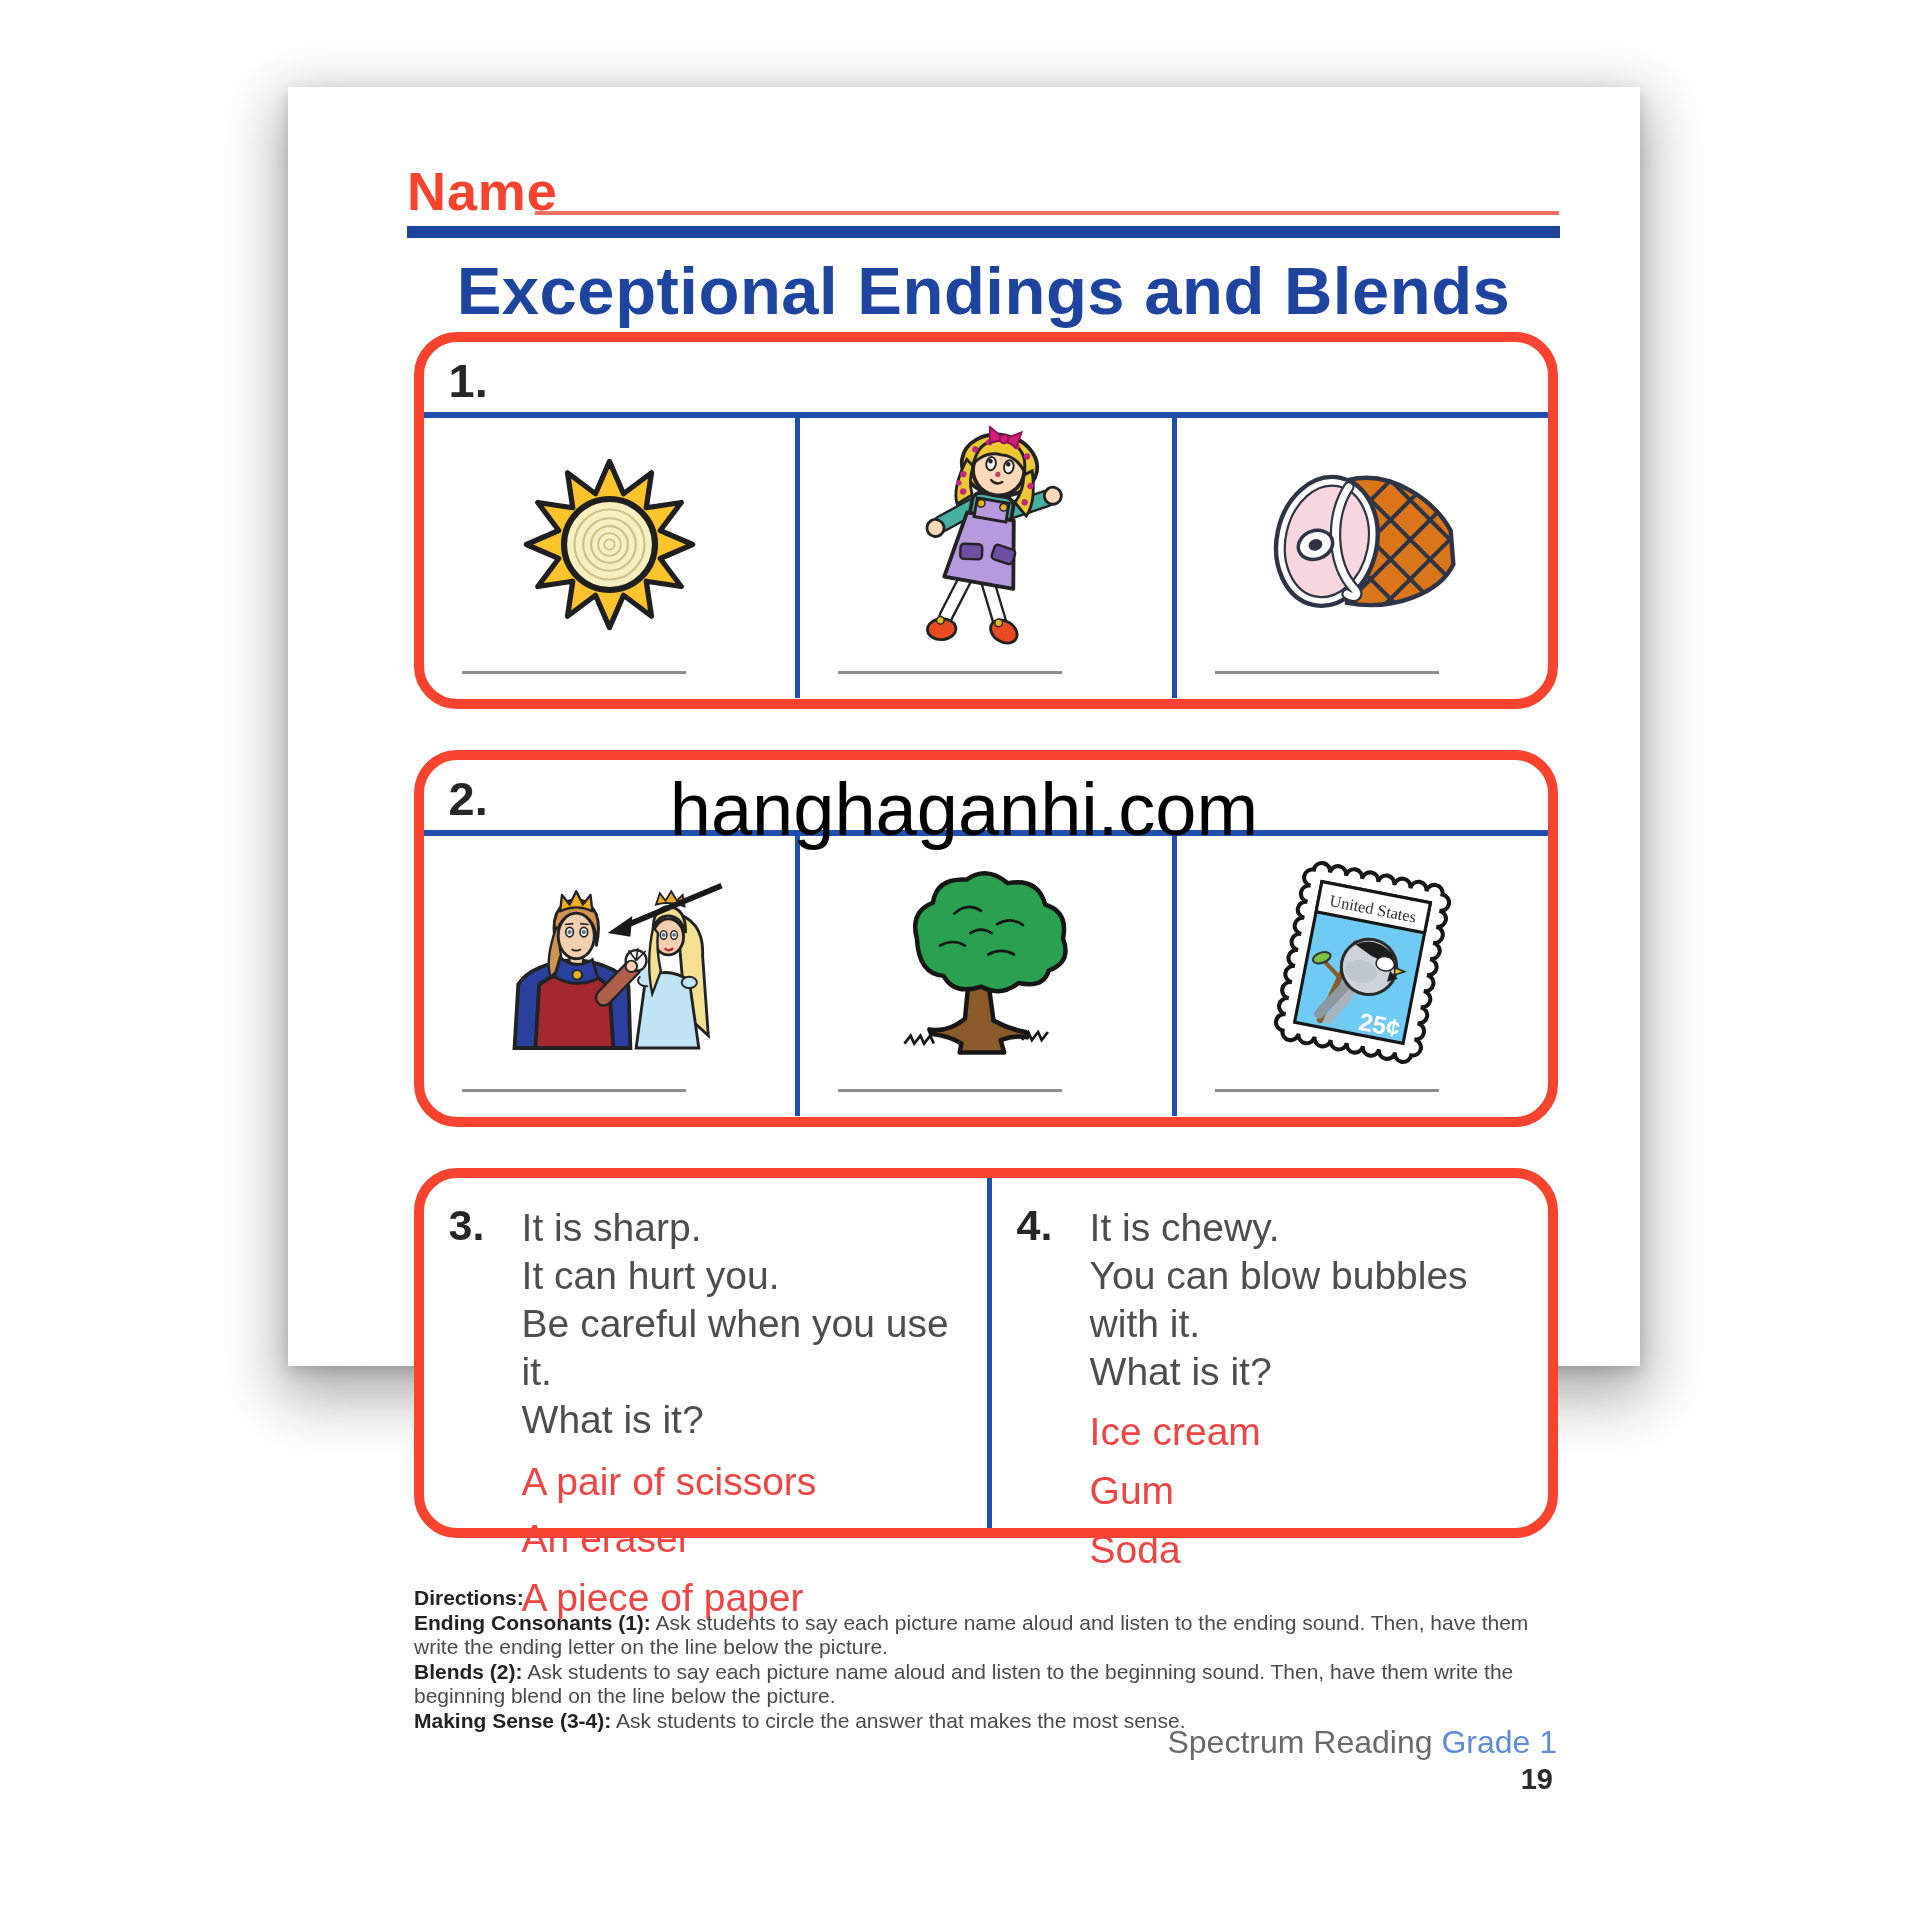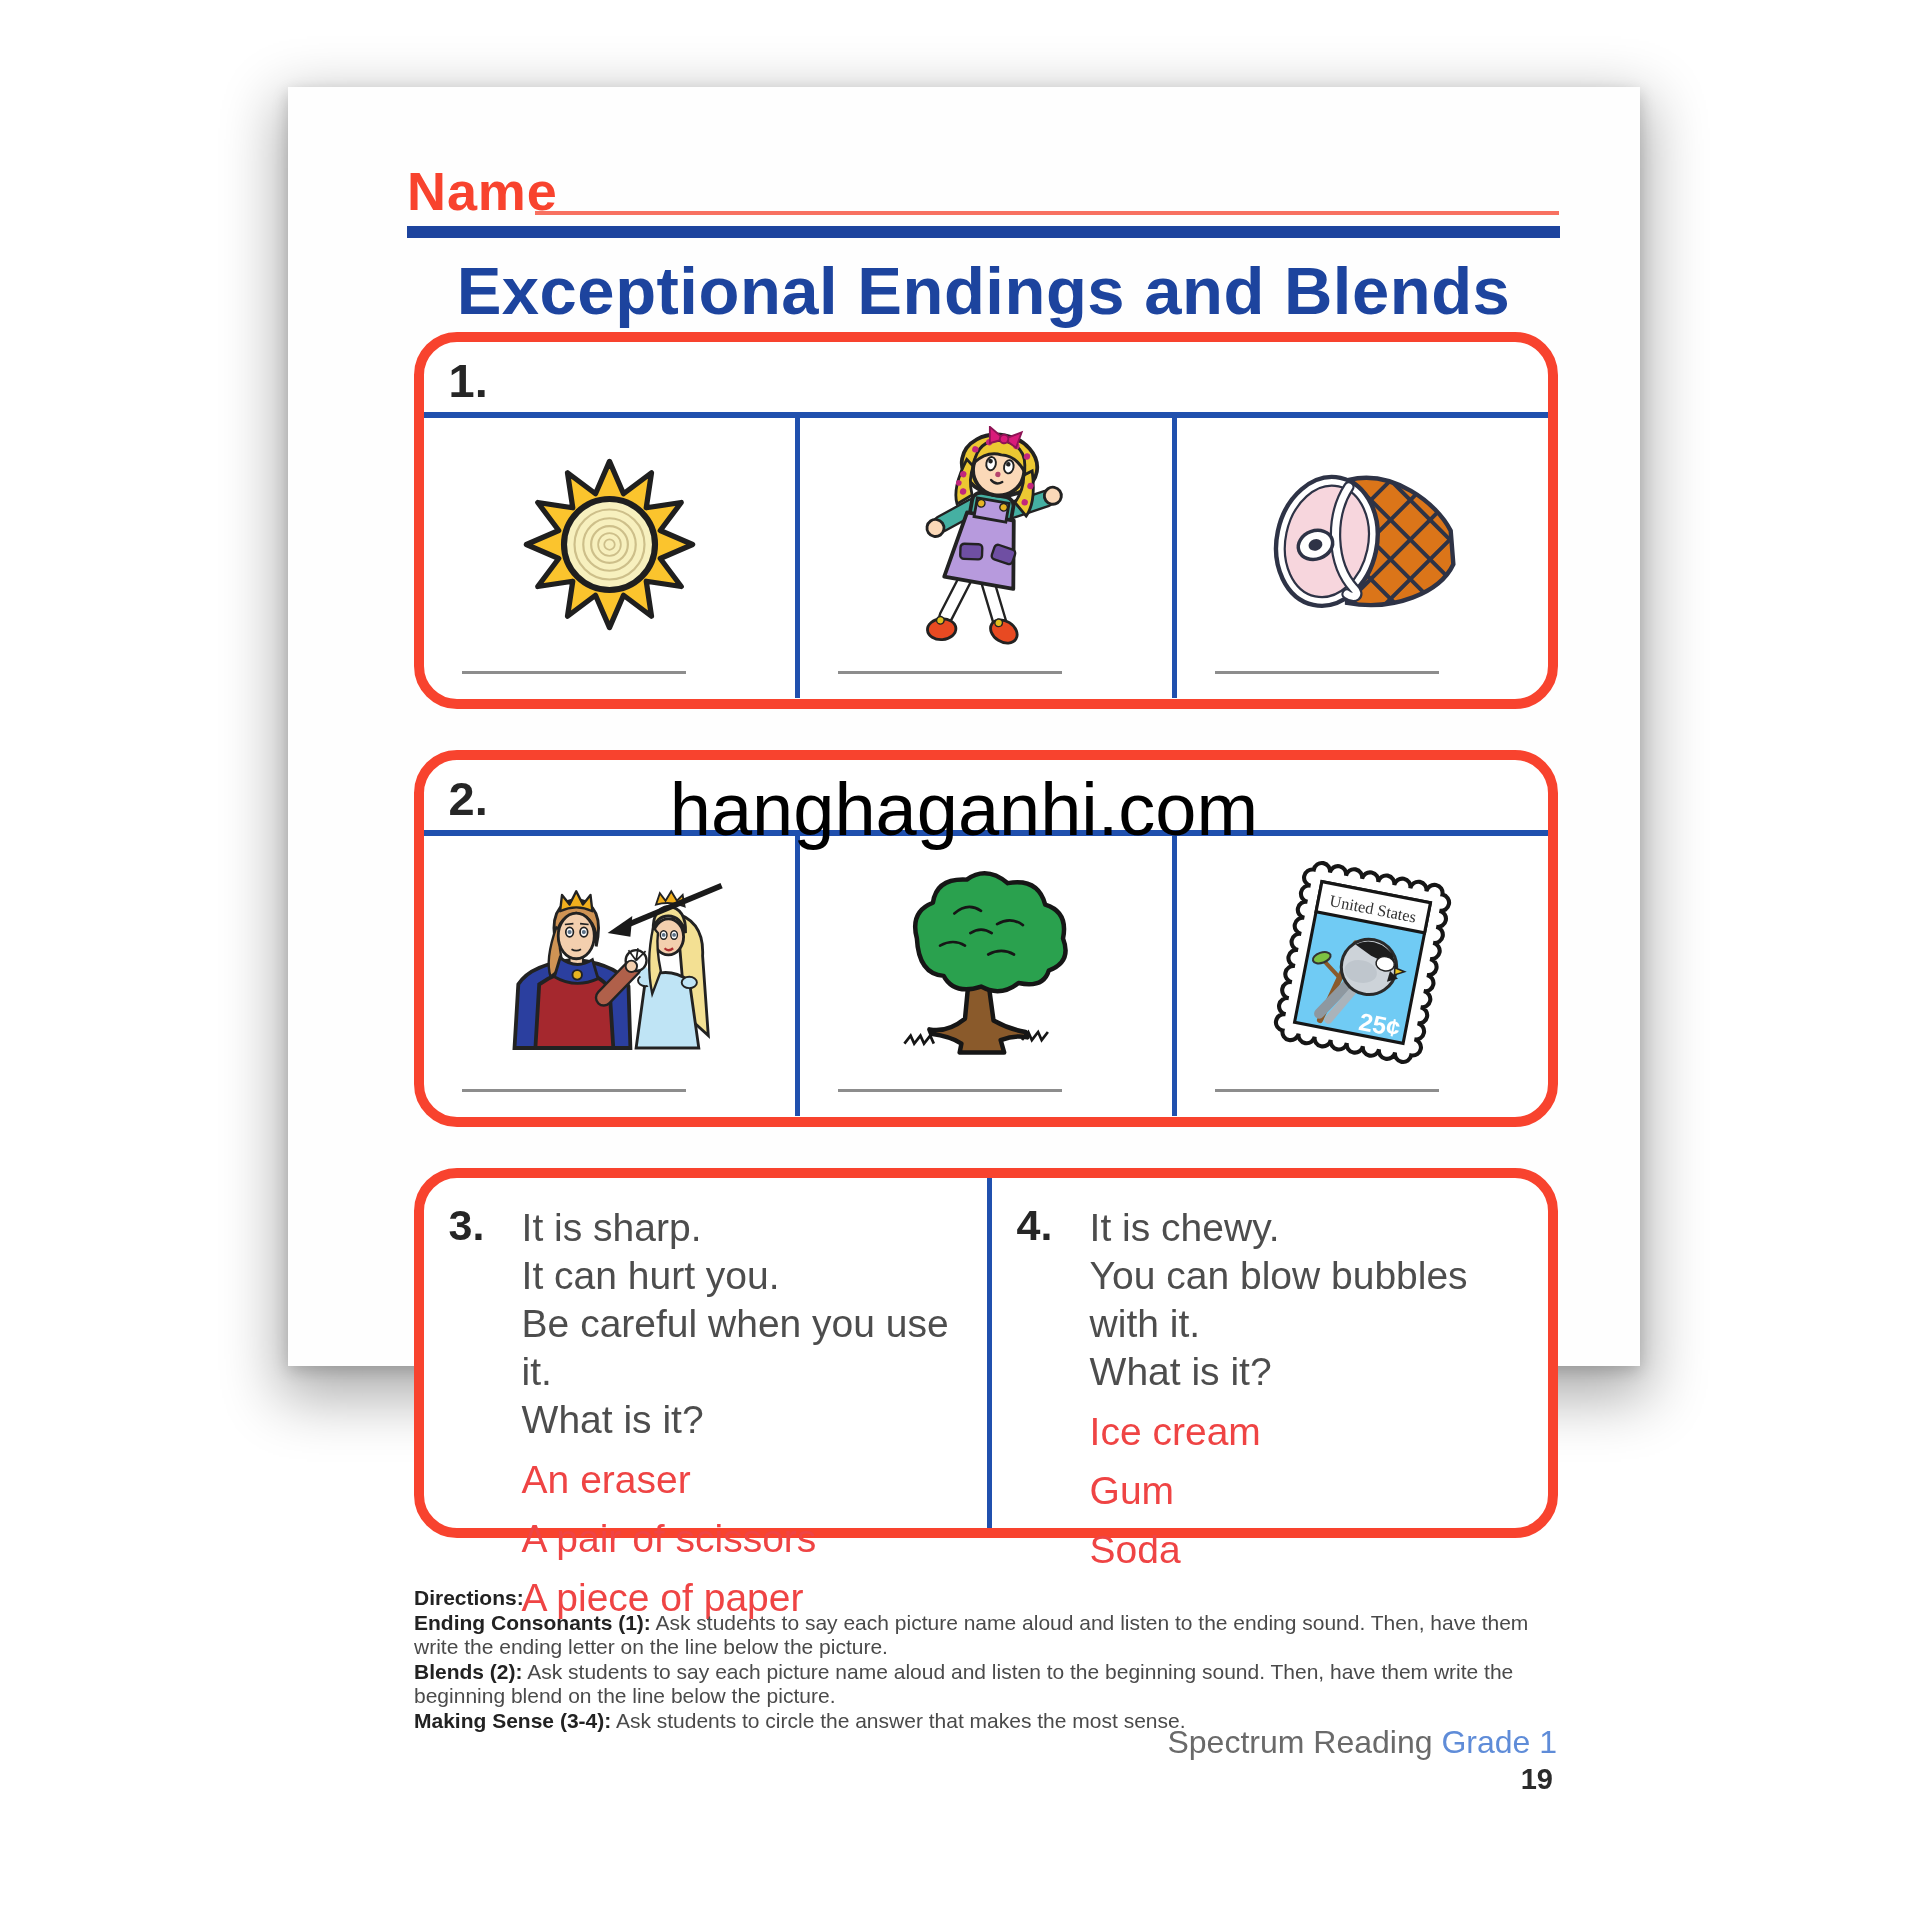--- a/index.html
+++ b/index.html
@@ -300,22 +300,22 @@
     </div>
   </div>
 
   <div class="abox" id="box34">
     <div class="pane pane-left">
       <span class="pane-num">3.</span>
       <div class="riddle-line">It is sharp.</div>
       <div class="riddle-line">It can hurt you.</div>
       <div class="riddle-line">Be careful when you use it.</div>
       <div class="riddle-line">What is it?</div>
+      <div class="choice">A pair of scissors</div>
       <div class="choice first">An eraser</div>
-      <div class="choice">A pair of scissors</div>
       <div class="choice">A piece of paper</div>
     </div>
     <div class="pane pane-right">
       <span class="pane-num">4.</span>
       <div class="riddle-line">It is chewy.</div>
       <div class="riddle-line">You can blow bubbles with it.</div>
       <div class="riddle-line">What is it?</div>
       <div class="choice first">Ice cream</div>
       <div class="choice">Gum</div>
       <div class="choice">Soda</div>

